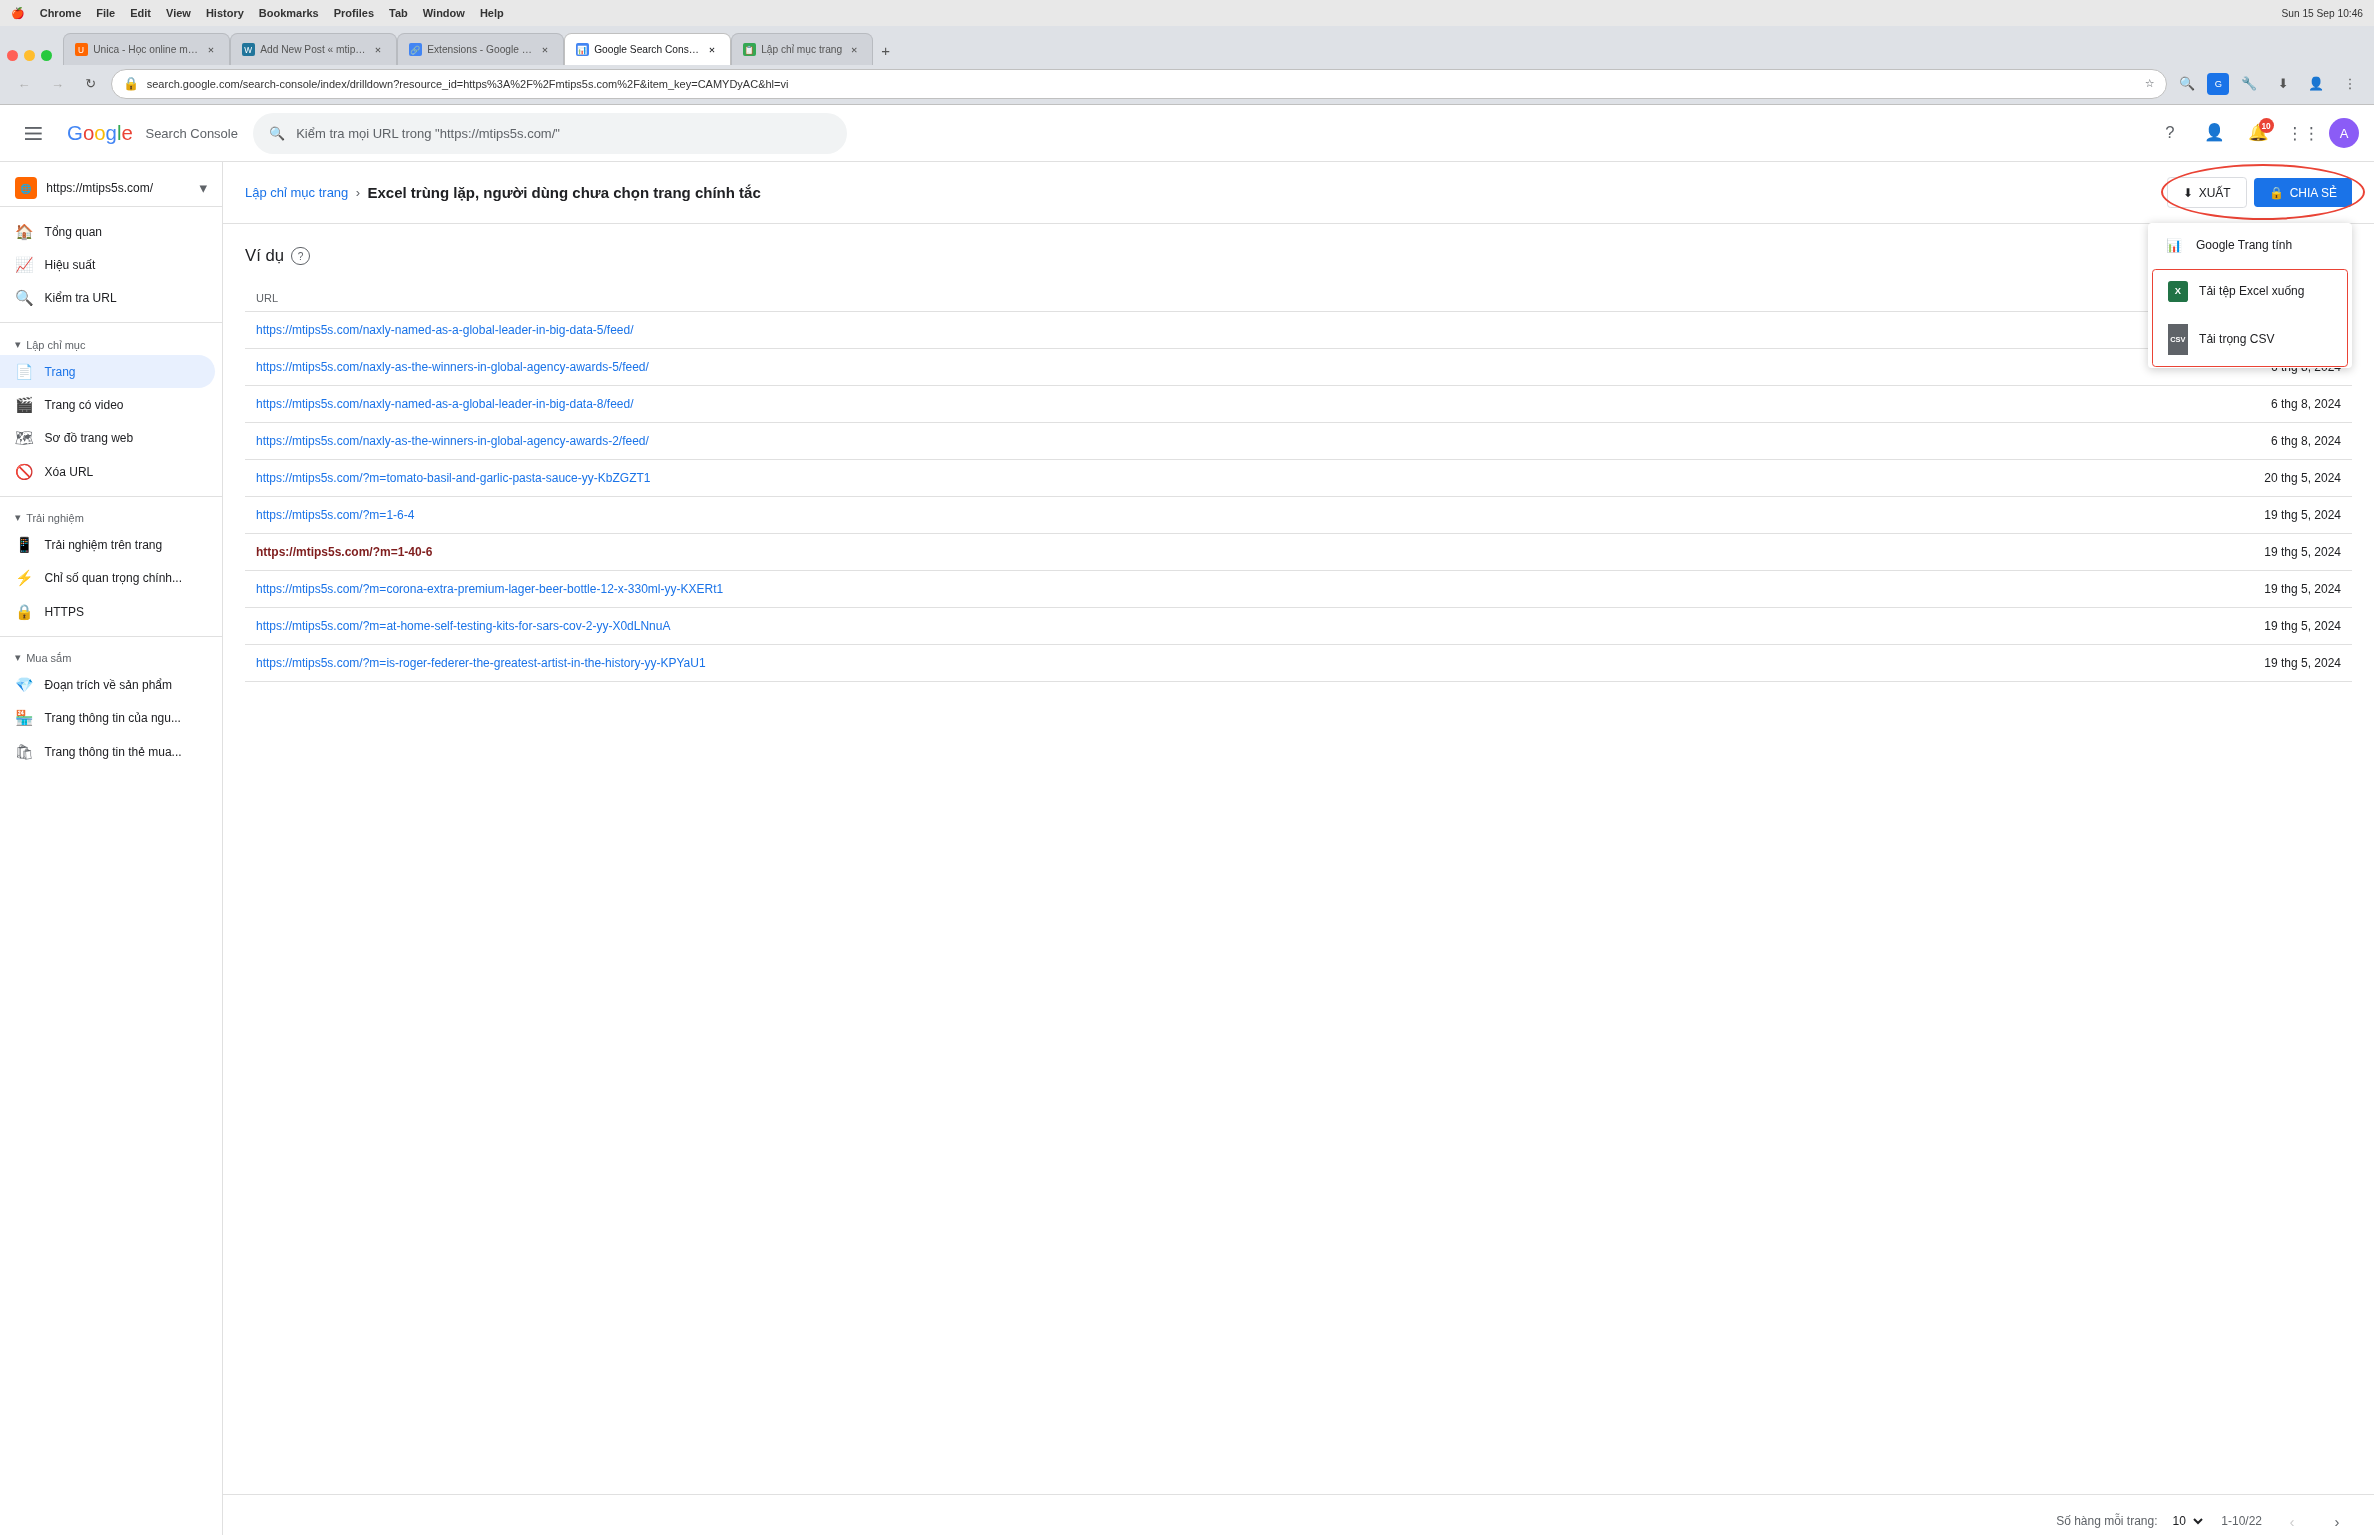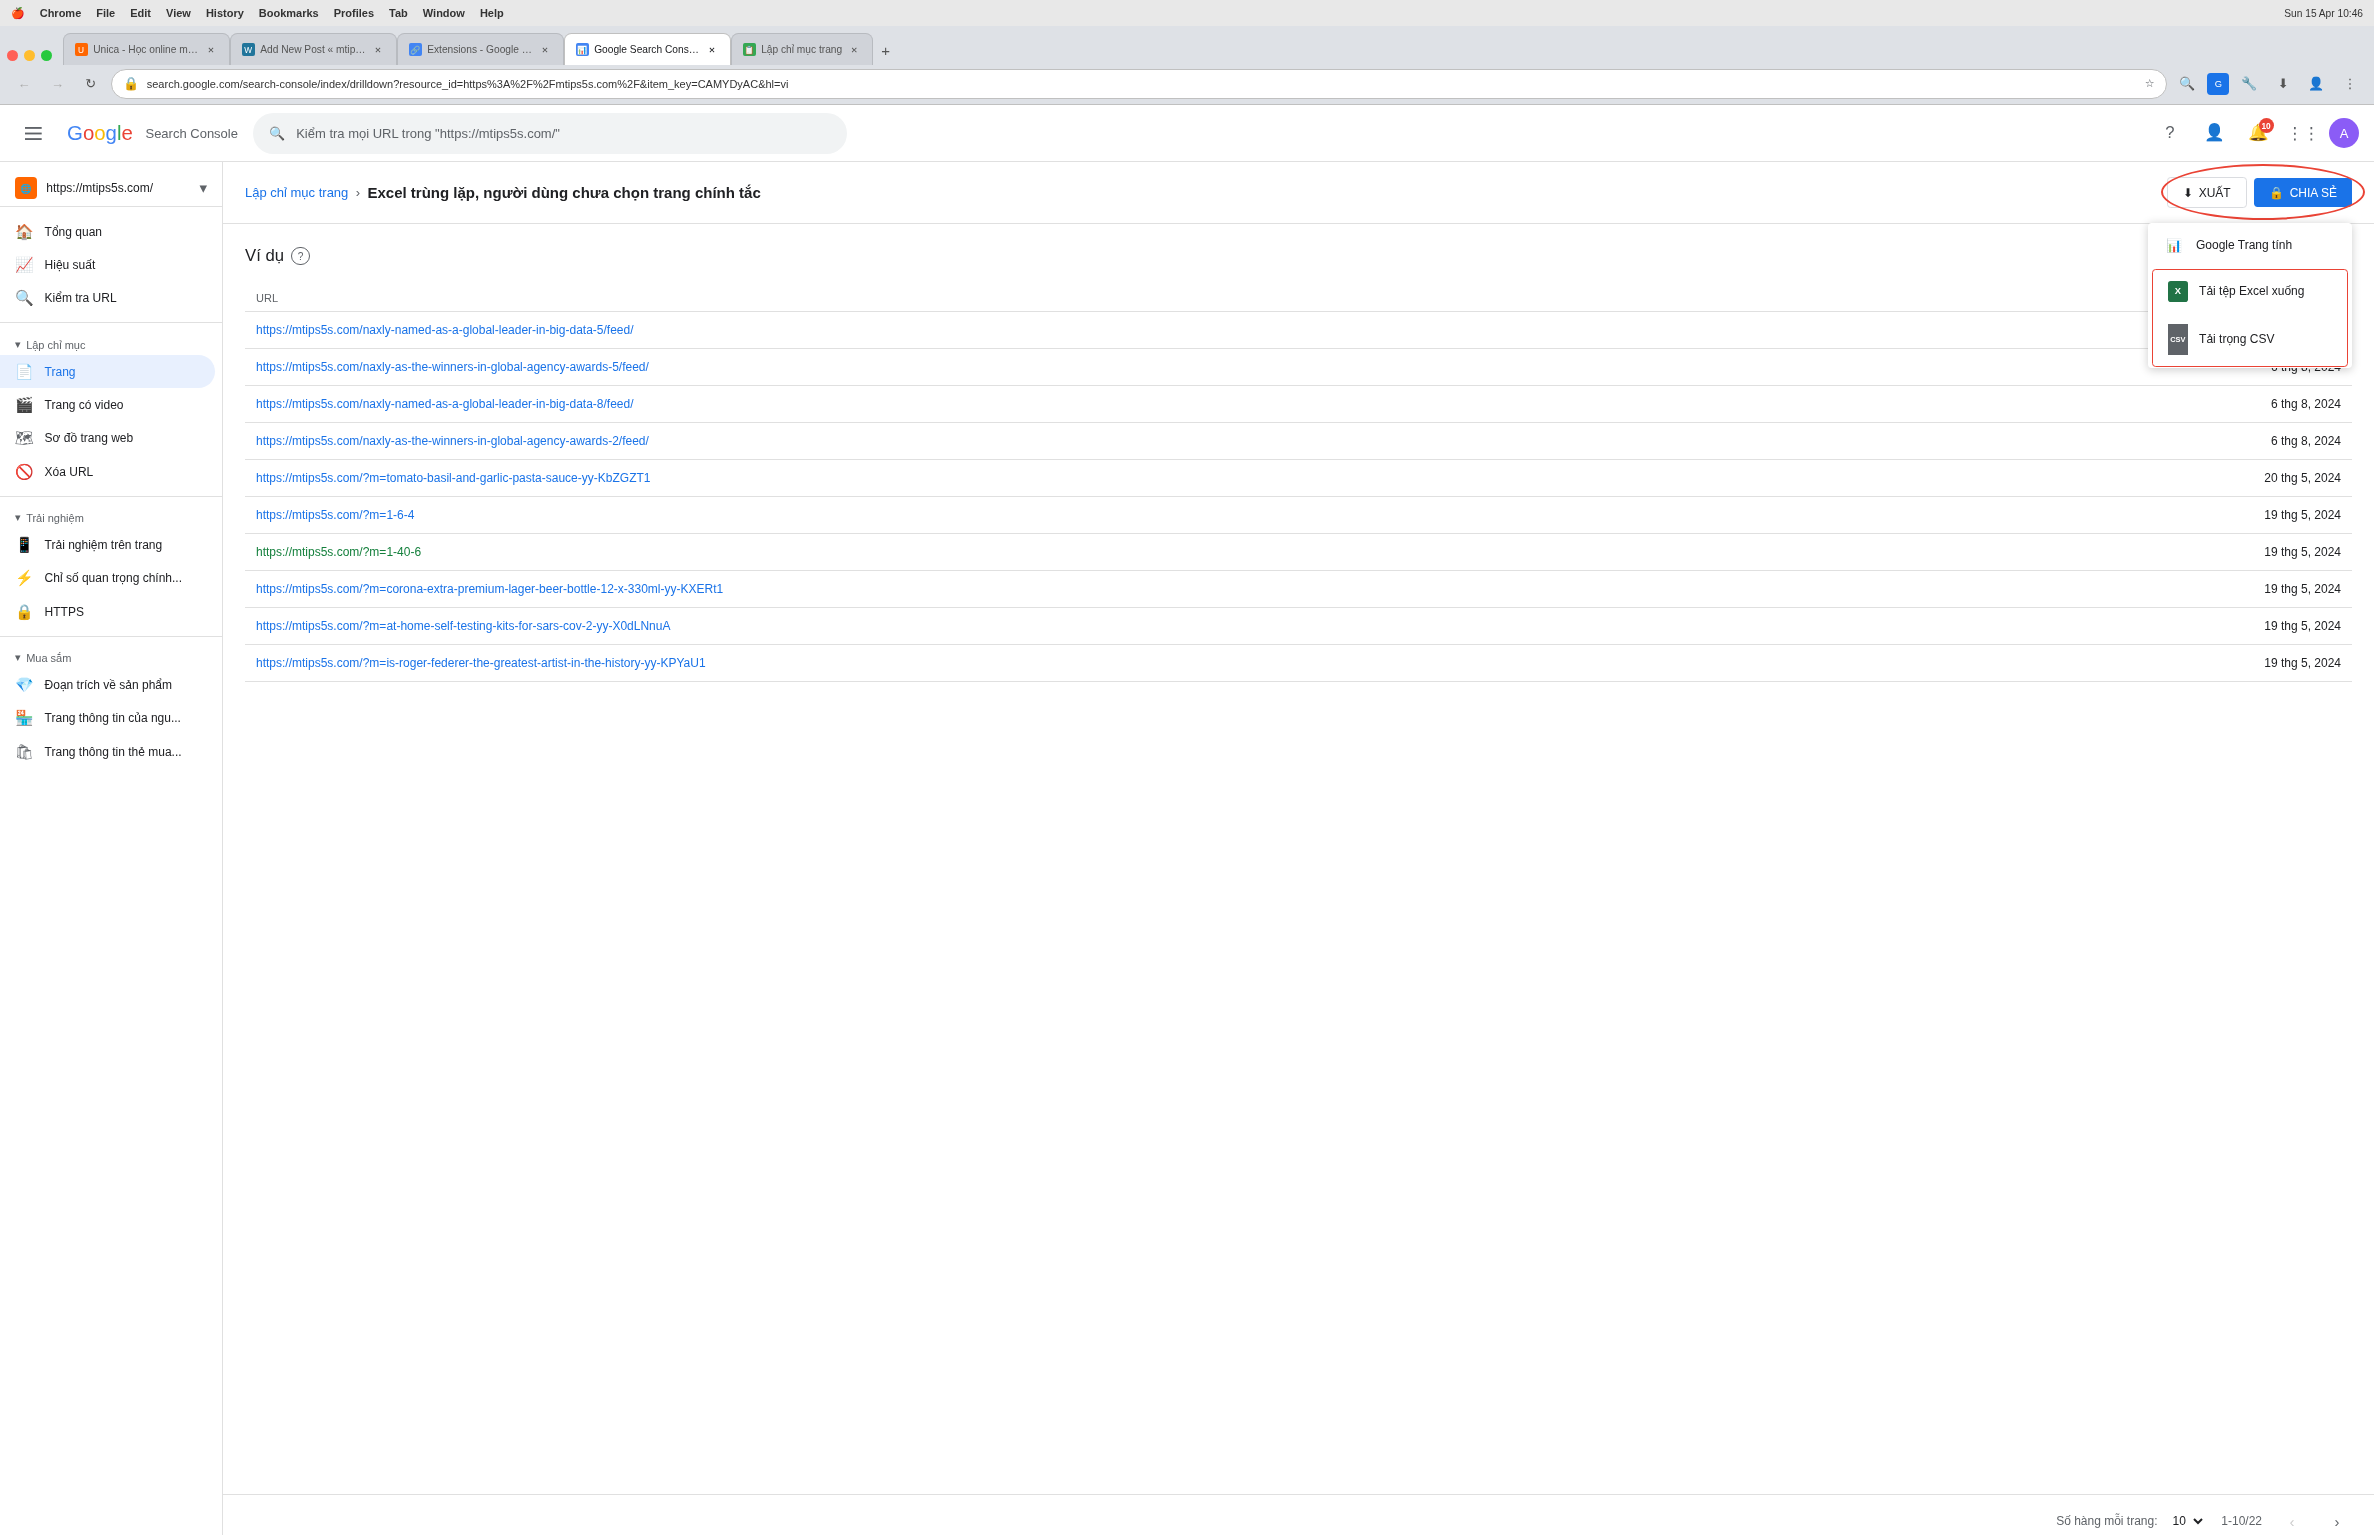--- a/index.html
+++ b/index.html
@@ -317,21 +317,21 @@
     <span>Edit</span>
     <span>View</span>
     <span>History</span>
     <span>Bookmarks</span>
     <span>Profiles</span>
     <span>Tab</span>
     <span>Window</span>
     <span>Help</span>
   </div>
   <div class="mac-bar-right">
-    <span>Sun 15 Apr  10:46</span>
+    <span>Sun 15 Sep  10:46</span>
   </div>
 </div>
 
 <div class="browser-chrome">
 
   <div class="tab-bar">
 
     <div style="display:flex;align-items:center;gap:5.6px;margin-right:11px;margin-bottom:3.7px;">
       <div style="width:11px;height:11px;border-radius:50%;background:#ff5f56;"></div>
       <div style="width:11px;height:11px;border-radius:50%;background:#ffbd2e;"></div>
@@ -580,21 +580,21 @@
               </tr>
               <tr>
                 <td style="color: rgb(26, 115, 232); cursor: pointer;">https://mtips5s.com/?m=tomato-basil-and-garlic-pasta-sauce-yy-KbZGZT1</td>
                 <td class="date-cell">20 thg 5, 2024</td>
               </tr>
               <tr>
                 <td style="color: rgb(26, 115, 232); cursor: pointer;">https://mtips5s.com/?m=1-6-4</td>
                 <td class="date-cell">19 thg 5, 2024</td>
               </tr>
               <tr>
-                <td style="color: #15803d; cursor: pointer;">https://mtips5s.com/?m=1-40-6</td>
+                <td style="color: #7f1d1d; cursor: pointer; font-weight: bold;">https://mtips5s.com/?m=1-40-6</td>
                 <td class="date-cell">19 thg 5, 2024</td>
               </tr>
               <tr>
                 <td style="color: rgb(26, 115, 232); cursor: pointer;">https://mtips5s.com/?m=corona-extra-premium-lager-beer-bottle-12-x-330ml-yy-KXERt1</td>
                 <td class="date-cell">19 thg 5, 2024</td>
               </tr>
               <tr>
                 <td style="color: rgb(26, 115, 232); cursor: pointer;">https://mtips5s.com/?m=at-home-self-testing-kits-for-sars-cov-2-yy-X0dLNnuA</td>
                 <td class="date-cell">19 thg 5, 2024</td>
               </tr>

